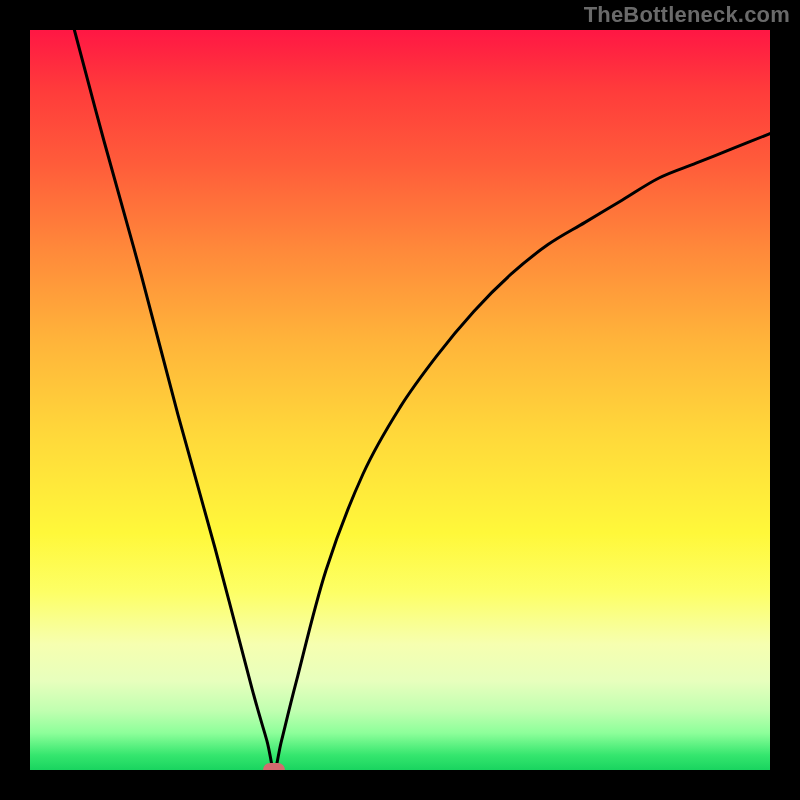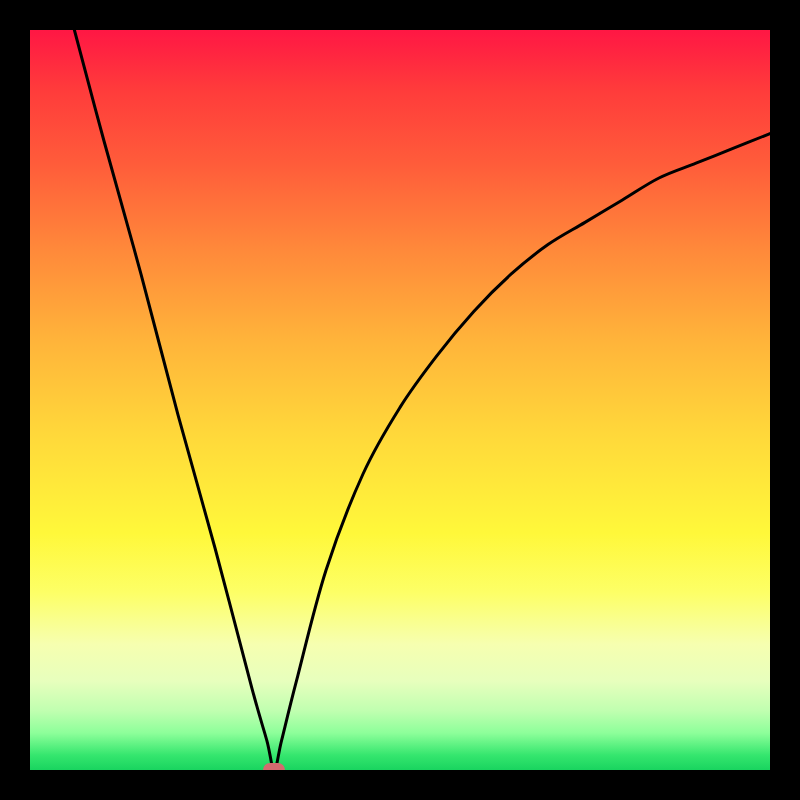--- a/index.html
+++ b/index.html
@@ -66,20 +66,21 @@
     border-radius: 7px;
     background: #d46a6f;
     transform: translate(-50%, -50%);
     z-index: 5;
   }
 </style>
 </head>
 <body>
 
 <div class="frame">
+  <div class="watermark">TheBottleneck.com</div>
 
   <div class="plot-area">
     <svg class="curve" viewBox="0 0 740 740" preserveAspectRatio="none">
       <path id="curve-path" fill="none" stroke="#000" stroke-width="3" stroke-linecap="round" stroke-linejoin="round" d="M 44.40 0.00 C 49.33 18.50, 62.90 70.30, 74.00 111.00 C 85.10 151.70, 98.67 198.57, 111.00 244.20 C 123.33 289.83, 135.67 339.17, 148.00 384.80 C 160.33 430.43, 172.67 472.37, 185.00 518.00 C 197.33 563.63, 213.37 626.53, 222.00 658.60 C 230.63 690.67, 233.10 696.83, 236.80 710.40 C 240.50 723.97, 241.73 740.00, 244.20 740.00 C 246.67 740.00, 247.90 725.20, 251.60 710.40 C 255.30 695.60, 259.00 679.57, 266.40 651.20 C 273.80 622.83, 284.90 574.73, 296.00 540.20 C 307.10 505.67, 320.67 471.13, 333.00 444.00 C 345.33 416.87, 357.67 397.13, 370.00 377.40 C 382.33 357.67, 394.67 341.63, 407.00 325.60 C 419.33 309.57, 431.67 294.77, 444.00 281.20 C 456.33 267.63, 468.67 255.30, 481.00 244.20 C 493.33 233.10, 505.67 223.23, 518.00 214.60 C 530.33 205.97, 542.67 199.80, 555.00 192.40 C 567.33 185.00, 579.67 177.60, 592.00 170.20 C 604.33 162.80, 616.67 154.17, 629.00 148.00 C 641.33 141.83, 653.67 138.13, 666.00 133.20 C 678.33 128.27, 690.67 123.33, 703.00 118.40 C 715.33 113.47, 733.83 106.07, 740.00 103.60"></path>
     </svg>
     <div id="min-marker" class="marker" style="left: 244.2px; top: 740px;"></div>
   </div>
 </div>
 
 </body></html>

